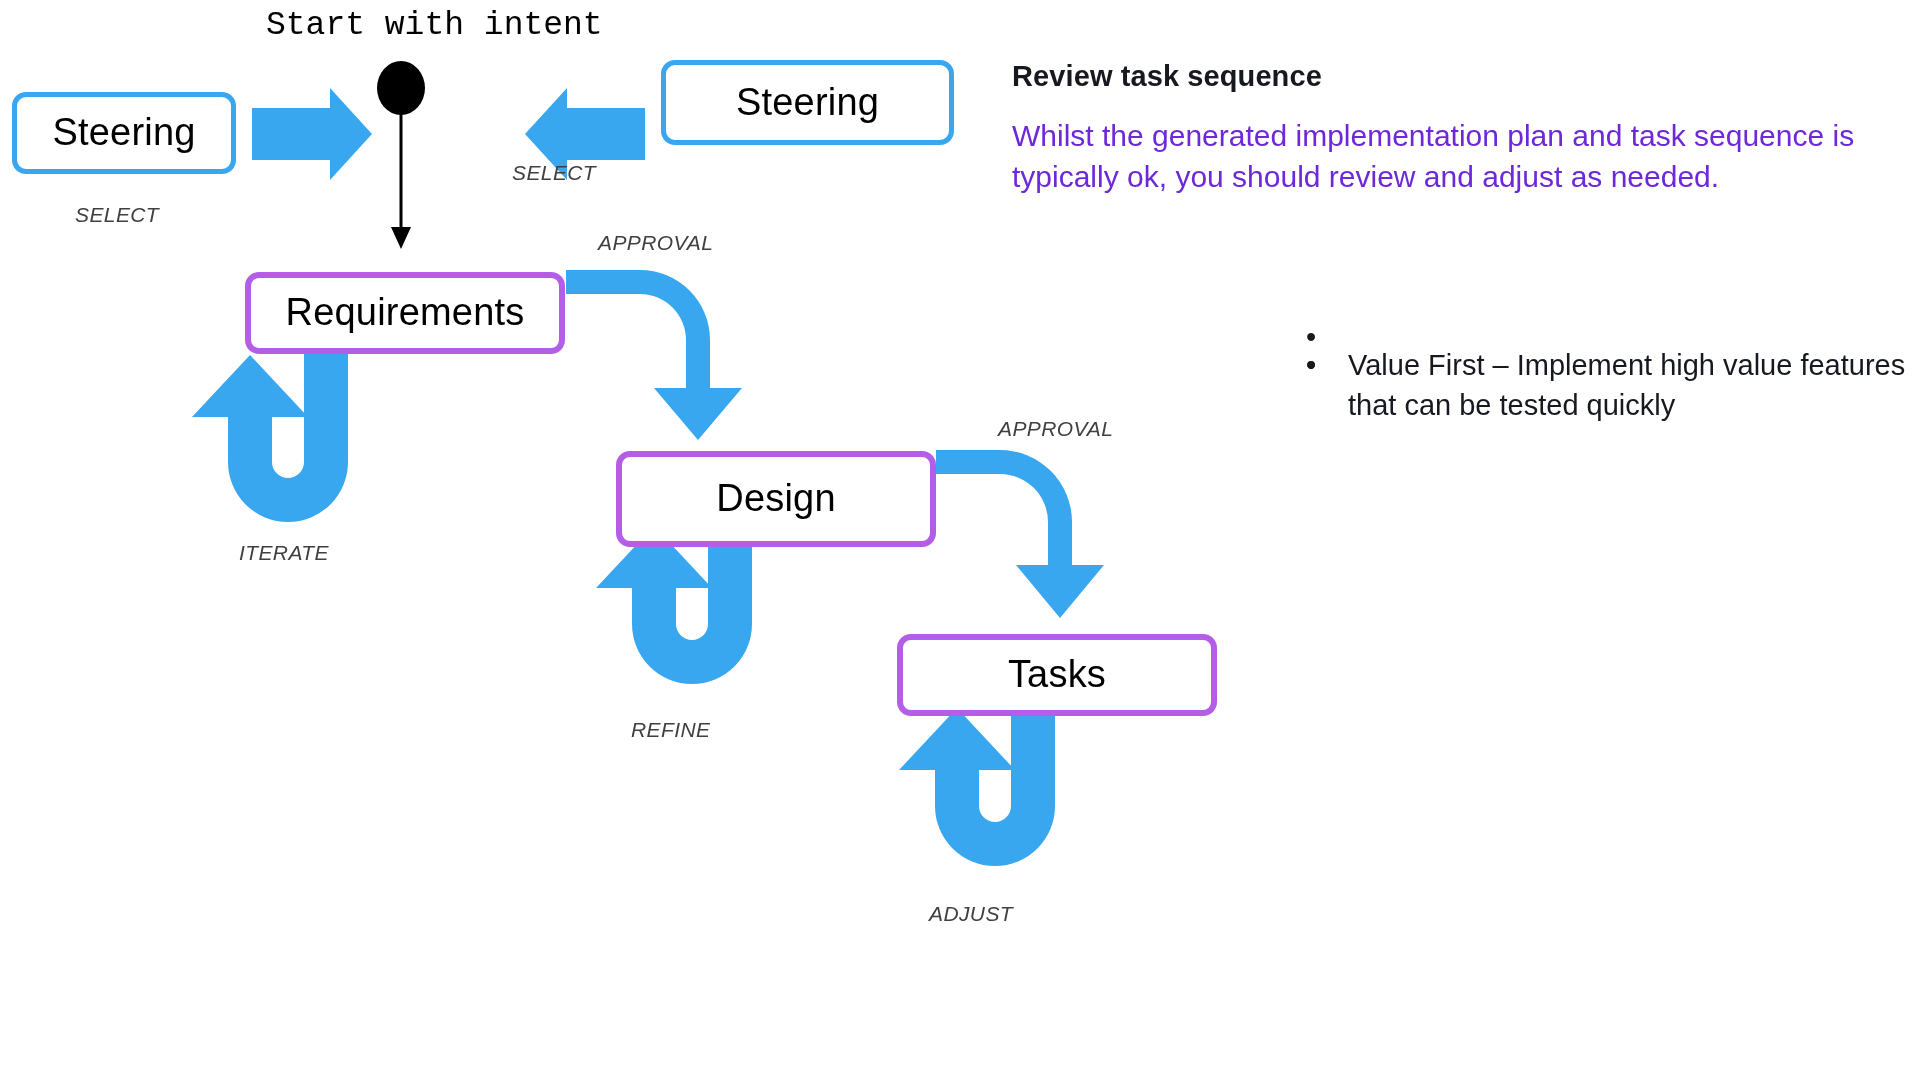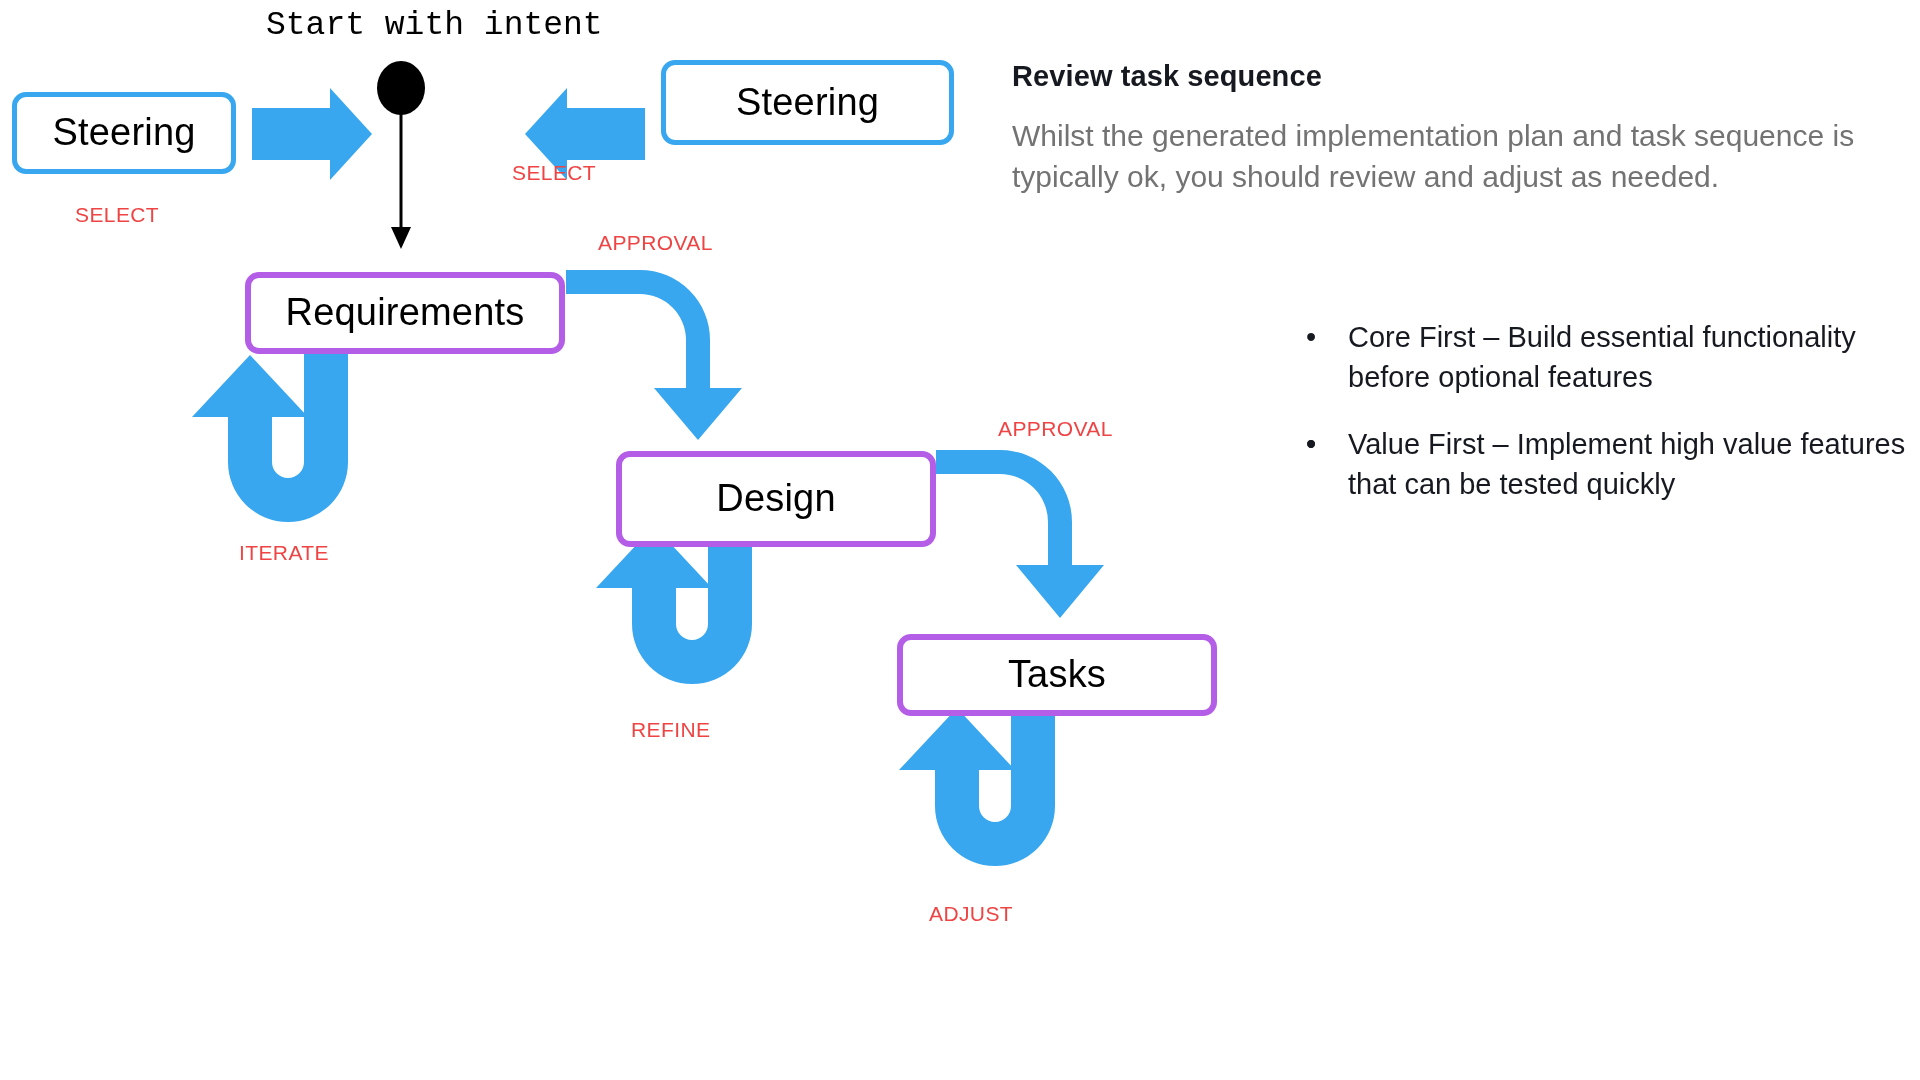--- a/index.html
+++ b/index.html
@@ -45,23 +45,24 @@
     color: #000000;
     letter-spacing: 0.2px;
     white-space: nowrap;
   }
 
   
   .caption {
     position: absolute;
     font-size: 21px;
     font-weight: 400;
-    color: #ef4444;
+    color: #404040;
     letter-spacing: 0.4px;
     white-space: nowrap;
+    font-style: italic;
   }
 
   
   .start-title {
     position: absolute;
     font-size: 33px;
     color: #000000;
     white-space: nowrap;
   }
 
@@ -85,21 +86,21 @@
   .right-heading {
     font-size: 29px;
     font-weight: bold;
     color: #16191f;
     margin: 0 0 22px 0;
     letter-spacing: 0.1px;
   }
   .right-body {
     font-size: 30px;
     font-weight: 400;
-    color: #737373;
+    color: #6d28d9;
     margin: 0;
     line-height: 1.38;
     width: 900px;
   }
 
   .bullet-list {
     position: absolute;
     left: 1300px;
     top: 318px;
     width: 620px;
@@ -274,21 +275,20 @@
 <div class="caption" style="left:929px; top:902px;">ADJUST</div>
 
 <div class="right-col">
   <h2 class="right-heading">Review task sequence</h2>
   <p class="right-body">Whilst the generated implementation plan and task sequence is typically ok, you should review and adjust as needed.</p>
 </div>
 
 <ul class="bullet-list">
   <li class="bullet-item">
     <span class="bullet-dot">•</span>
-    <span>Core First – Build essential functionality before optional features</span>
   </li>
   <li class="bullet-item">
     <span class="bullet-dot">•</span>
   </li>
   <li class="bullet-item">
     <span class="bullet-dot">•</span>
     <span>Value First – Implement high value features that can be tested quickly</span>
   </li>
 </ul>
 

